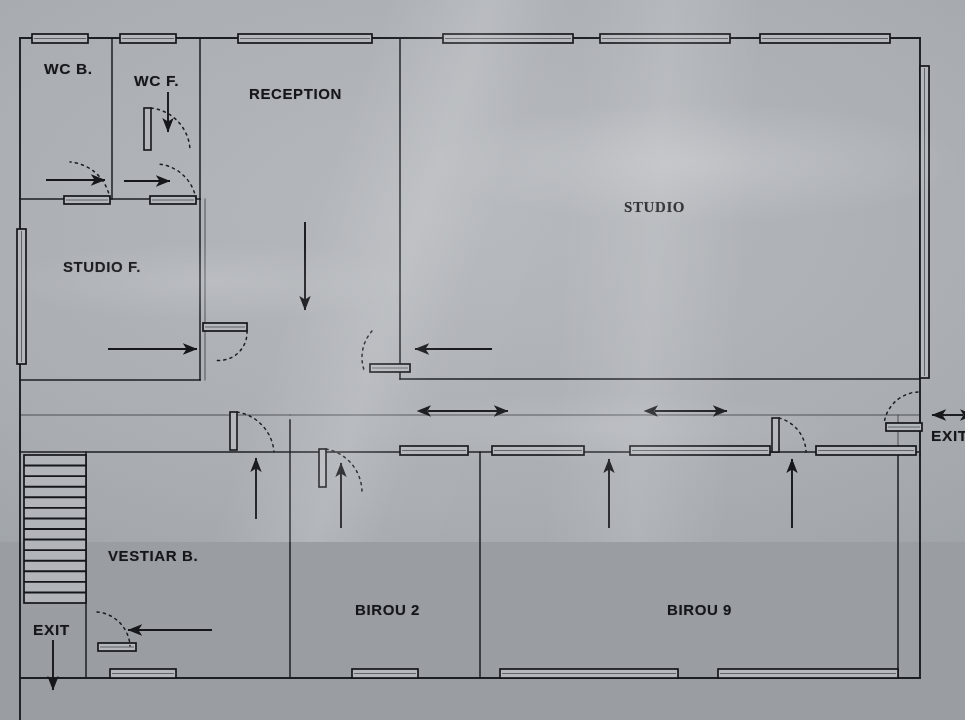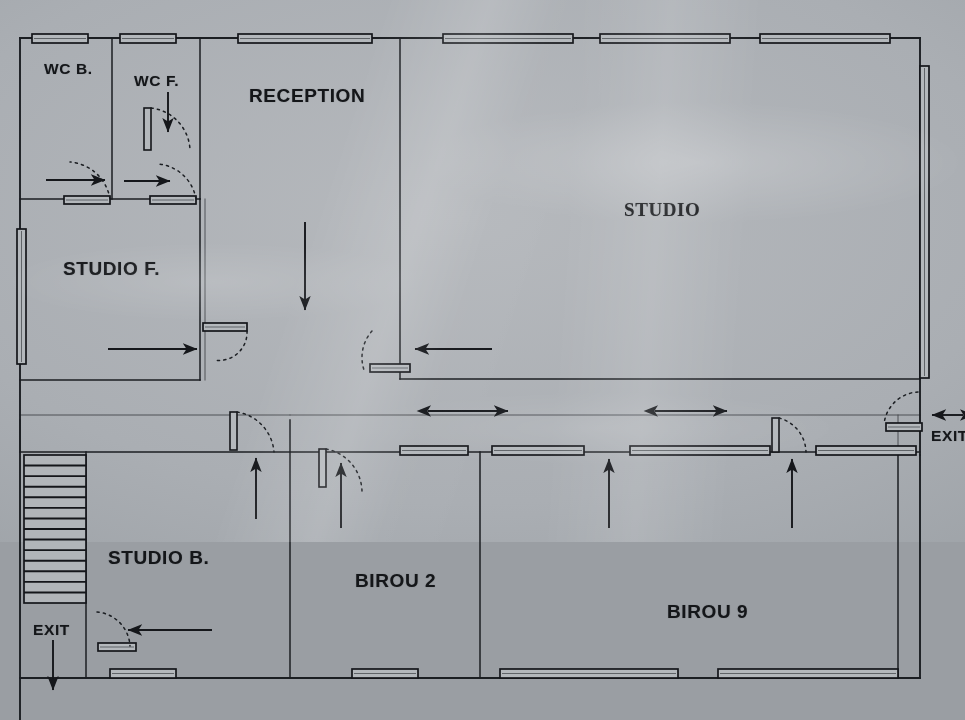--- a/index.html
+++ b/index.html
@@ -49,21 +49,21 @@
   .room-label {
     position: absolute;
     color: #141619;
     font-weight: 700;
     letter-spacing: .6px;
     white-space: nowrap;
     text-shadow: 0 0 1px rgba(30,32,36,.35);
     -webkit-font-smoothing: antialiased;
   }
   .lbl-sm  { font-size: 15.5px; }
-  .lbl-md  { font-size: 19px; }
+  .lbl-md  { font-size: 15px; }
   .lbl-exit{ font-size: 15.5px; }
 </style>
 </head>
 <body>
 
 <div id="plan-root">
   <div id="paper-sheet"></div>
 
   <svg id="plan-svg" viewBox="0 0 965 720" xmlns="http://www.w3.org/2000/svg">
     <defs>
@@ -282,21 +282,21 @@
         <line x1="53" y1="640" x2="53" y2="690" marker-end="url(#ah)"></line>
       </g>
   </svg>
 
   <div id="labels-layer">
       <div class="room-label lbl-sm" style="left: 44px; top: 60px;">WC B.</div>
       <div class="room-label lbl-sm" style="left: 134px; top: 72px;">WC F.</div>
       <div class="room-label lbl-md" style="left: 249px; top: 85px;">RECEPTION</div>
       <div class="room-label lbl-md" style="left: 624px; top: 199px; font-family: Liberation Serif, serif;">STUDIO</div>
       <div class="room-label lbl-md" style="left: 63px; top: 258px;">STUDIO F.</div>
-      <div class="room-label lbl-md" style="left: 108px; top: 547px;">STUDIO B.</div>
-      <div class="room-label lbl-md" style="left: 355px; top: 570px;">BIROU 2</div>
+      <div class="room-label lbl-md" style="left: 108px; top: 547px;">VESTIAR B.</div>
+      <div class="room-label lbl-md" style="left: 355px; top: 601px;">BIROU 2</div>
       <div class="room-label lbl-md" style="left: 667px; top: 601px;">BIROU 9</div>
       <div class="room-label lbl-exit" style="left: 33px; top: 621px;">EXIT</div>
       <div class="room-label lbl-exit" style="left: 931px; top: 427px;">EXIT</div>
     </div>
 
   <div id="paper-gloss"></div>
 </div>
 
 </body></html>

